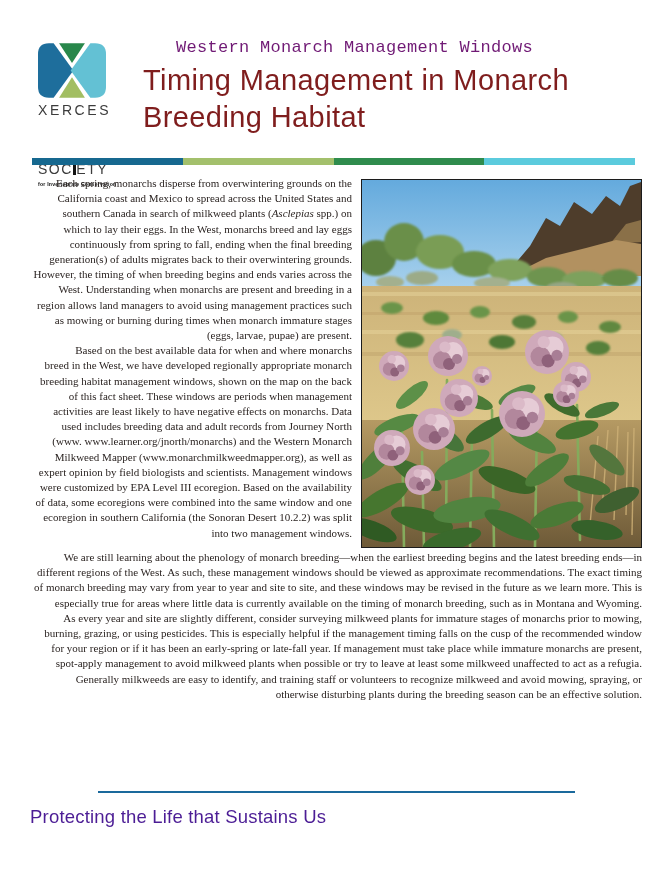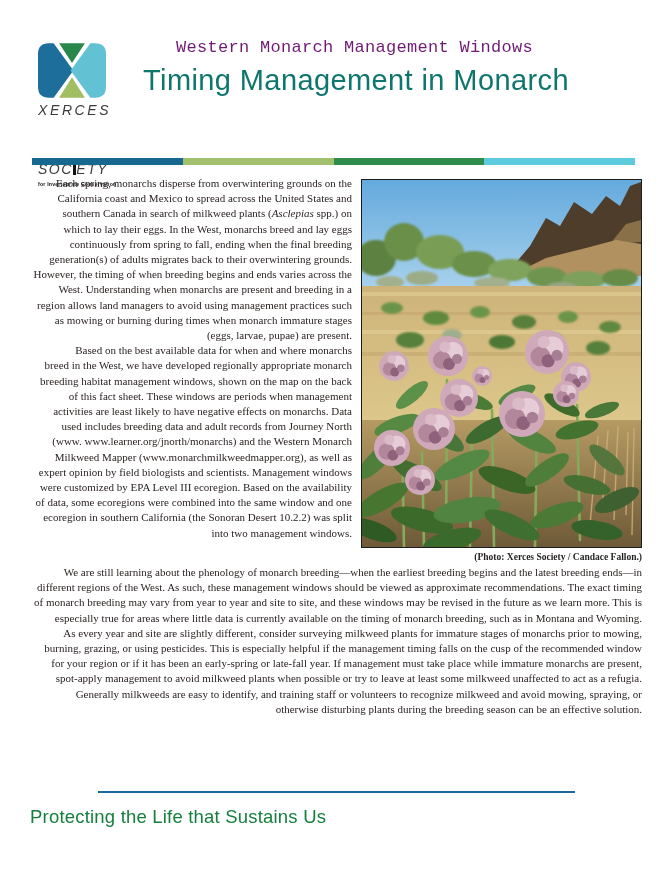--- a/index.html
+++ b/index.html
@@ -5,52 +5,52 @@
   html,body{margin:0;padding:0;background:#e8e8e8;}
   .page{
     position:relative;width:672px;height:870px;background:#ffffff;
     margin:0 auto;overflow:hidden;
     font-family:"Liberation Serif", serif;color:#2b2422;
   }
   
   .logo{position:absolute;left:38px;top:39px;width:68px;}
   .logo svg{display:block;}
   .logo-name{font-family:"Liberation Sans",sans-serif;color:#3c3c3c;
-    font-size:14px;letter-spacing:2.6px;line-height:17px;white-space:nowrap;font-style:italic;}
+    font-size:14px;letter-spacing:2.6px;line-height:17px;white-space:nowrap;}
   .logo-name2{letter-spacing:1.5px;margin-top:42px;}
   .soc-bar{display:inline-block;width:3.5px;height:11px;background:#141414;
     color:transparent;overflow:hidden;vertical-align:-1px;}
   .logo-tag{font-family:"Liberation Sans",sans-serif;font-weight:bold;
     font-size:5.2px;color:#111;letter-spacing:0.2px;margin-top:3px;white-space:nowrap;}
   .kicker{position:absolute;left:143px;top:38px;
     font-family:Liberation Mono, monospace;font-size:17px;color:#701a75;
     font-weight:400;letter-spacing:0.3px;margin-left:33px;}
   .doc-title{position:absolute;left:143px;top:62px;
     font-family:"Liberation Sans",sans-serif;font-size:29px;line-height:37px;
-    color:#0f766e;font-weight:400;letter-spacing:0.4px;}
+    color:#7f1d1d;font-weight:400;letter-spacing:0.4px;}
   .accent-bar{position:absolute;left:32px;top:158px;width:603px;height:7px;
     display:flex;}
   .bar-seg{flex:1 1 0;height:100%;}
   
   .article{position:absolute;left:33px;top:176px;width:609px;
     font-size:11px;line-height:15.2px;}
   .figure{float:right;width:281px;margin:3px 0 2px 9px;}
   .photo-frame{width:279px;height:367px;border:1px solid #1c1c1c;display:block;}
   .caption{font-size:9.5px;font-weight:bold;text-align:right;color:#231f1f;
     margin-top:3px;line-height:12px;}
   .body-p{margin:0;text-align:right;}
   .body-p.indent{text-indent:17px;}
   .body-p.full{clear:right;}
   .it{font-style:italic;}
   .ul{}
   
   .footer-rule{position:absolute;left:98px;top:791px;width:477px;height:2.2px;}
   .footer{position:absolute;left:30px;right:31px;top:806px;
     display:flex;justify-content:space-between;align-items:flex-end;
-    font-family:"Liberation Sans",sans-serif;font-size:18.5px;color:#15803d;
+    font-family:"Liberation Sans",sans-serif;font-size:18.5px;color:#4c1d95;
     letter-spacing:0.2px;}
 </style>
 </head>
 <body>
 
 <div class="page">
 
   <div class="logo">
     <svg width="68" height="63" viewBox="0 0 100 92">
       <path d="M0,22 Q0,6 16,6 L23,6 L52,46 L23,86 L16,86 Q0,86 0,70 Z" fill="#1E6E9C"></path>
@@ -60,20 +60,21 @@
     </svg>
     <div class="logo-name">XERCES</div>
     <div class="logo-name logo-name2"><span>SOC</span><span class="soc-bar">I</span><span>ETY</span></div>
     <div class="logo-tag">for Invertebrate Conservation</div>
   </div>
 
   <div class="kicker">Western Monarch Management Windows</div>
 
   <div class="doc-title">
     <div>Timing Management in Monarch</div>
+    <div>Breeding Habitat</div>
   </div>
 
   <div class="accent-bar">
       <div class="bar-seg" style="background: rgb(22, 104, 143);"></div>
       <div class="bar-seg" style="background: rgb(163, 192, 108);"></div>
       <div class="bar-seg" style="background: rgb(47, 140, 77);"></div>
       <div class="bar-seg" style="background: rgb(91, 203, 221);"></div>
     </div>
 
   <div class="article">
@@ -251,21 +252,20 @@
         <use href="#fcl" transform="translate(185,172) scale(22)"></use>
         <use href="#fcl" transform="translate(214,197) scale(15)"></use>
         <use href="#fcl" transform="translate(120,196) scale(10)"></use>
         <use href="#fcl" transform="translate(97,218) scale(19)"></use>
         <use href="#fcl" transform="translate(160,234) scale(23)"></use>
         <use href="#fcl" transform="translate(204,214) scale(13)"></use>
         <use href="#fcl" transform="translate(72,249) scale(21)"></use>
         <use href="#fcl" transform="translate(30,268) scale(18)"></use>
         <use href="#fcl" transform="translate(58,300) scale(15)"></use>
       </svg>
-      <figcaption class="caption">(Photo: Xerces Society / Candace Fallon.)</figcaption>
     </figure>
 
     <div>
         <p class="body-p"><span>Each spring, monarchs disperse from overwintering grounds on the California coast and Mexico to spread across the United States and southern Canada in search of milkweed plants (</span><span class="it">Asclepias</span><span> spp.) on which to lay their eggs. In the West, monarchs breed and lay eggs continuously from spring to fall, ending when the final breeding generation(s) of adults migrates back to their overwintering grounds. However, the timing of when breeding begins and ends varies across the West. Understanding when monarchs are present and breeding in a region allows land managers to avoid using management practices such as mowing or burning during times when monarch immature stages (eggs, larvae, pupae) are present.</span></p>
         <p class="body-p indent"><span>Based on the best available data for when and where monarchs breed in the West, we have developed regionally appropriate monarch breeding habitat management windows, shown on the map on the back of this fact sheet. These windows are periods when management activities are least likely to have negative effects on monarchs. Data used includes breeding data and adult records from Journey North (</span><span class="ul">www. www.learner.org/jnorth/monarchs</span><span>) and the Western Monarch Milkweed Mapper (</span><span class="ul">www.monarchmilkweedmapper.org</span><span>), as well as expert opinion by field biologists and scientists. Management windows were customized by EPA Level III ecoregion. Based on the availability of data, some ecoregions were combined into the same window and one ecoregion in southern California (the Sonoran Desert 10.2.2) was split into two management windows.</span></p>
         <p class="body-p indent full"><span>We are still learning about the phenology of monarch breeding—when the earliest breeding begins and the latest breeding ends—in different regions of the West. As such, these management windows should be viewed as approximate recommendations. The exact timing of monarch breeding may vary from year to year and site to site, and these windows may be revised in the future as we learn more. This is especially true for areas where little data is currently available on the timing of monarch breeding, such as in Montana and Wyoming.</span></p>
         <p class="body-p indent full"><span>As every year and site are slightly different, consider surveying milkweed plants for immature stages of monarchs prior to mowing, burning, grazing, or using pesticides. This is especially helpful if the management timing falls on the cusp of the recommended window for your region or if it has been an early-spring or late-fall year. If management must take place while immature monarchs are present, spot-apply management to avoid milkweed plants when possible or try to leave at least some milkweed unaffected to act as a refugia. Generally milkweeds are easy to identify, and training staff or volunteers to recognize milkweed and avoid mowing, spraying, or otherwise disturbing plants during the breeding season can be an effective solution.</span></p>
       </div>
   </div>
 

